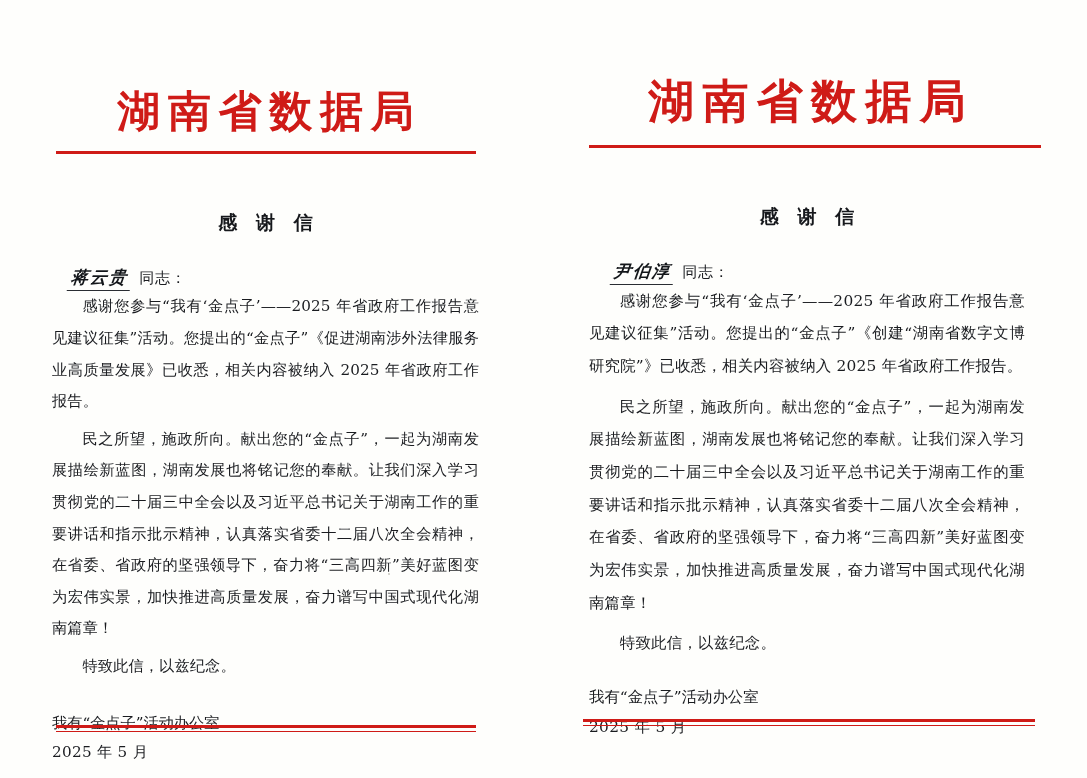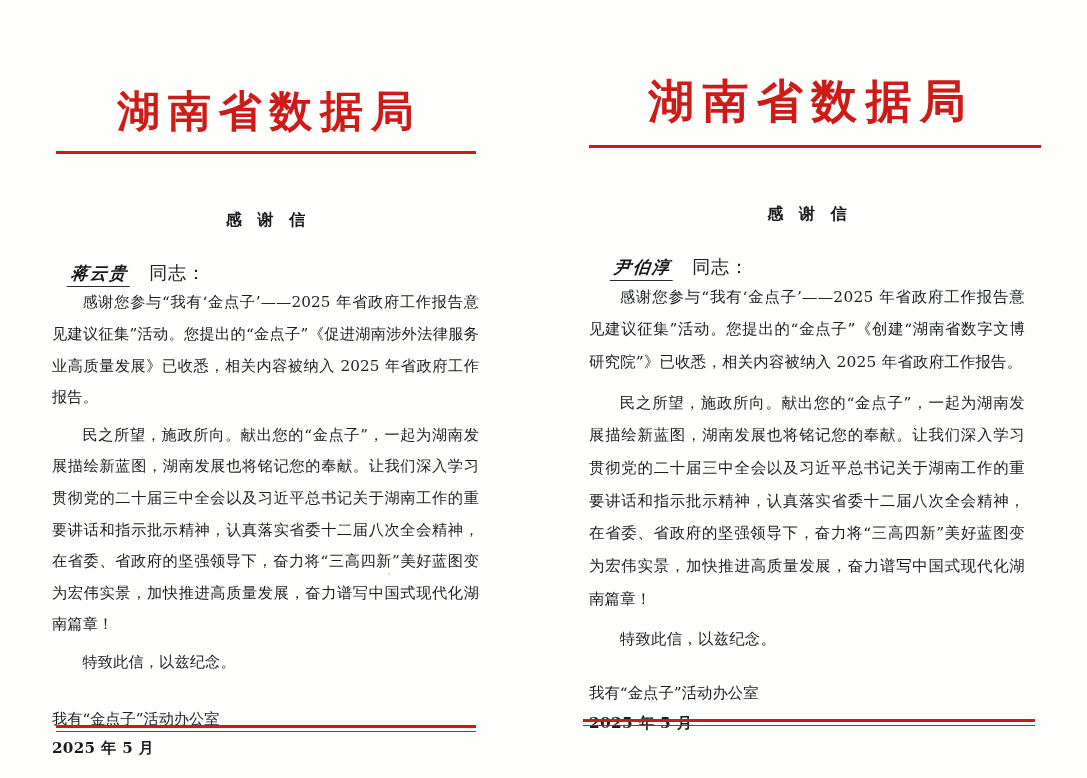--- a/index.html
+++ b/index.html
@@ -60,21 +60,21 @@
     margin: 14px auto 0 auto;
     height: 3px;
     background: #cf1b17;
   }
   .letter.left .masthead-rule { width: 420px; margin-top: 16px; }
   .letter.right .masthead-rule { width: 452px; margin-top: 18px; }
 
   
   .doc-title {
     text-align: center;
-    font-size: 16px;
+    font-size: 19px;
     font-weight: bold;
     letter-spacing: 0.32em;
     text-indent: 0.32em;
     color: #16181c;
     font-family: "DejaVu Serif", "Liberation Serif", serif;
   }
   .letter.left .doc-title { margin-top: 56px; }
   .letter.right .doc-title { margin-top: 56px; }
 
   
@@ -92,23 +92,23 @@
     font-weight: bold;
     font-style: italic;
     font-size: 17px;
     color: #13161a;
     letter-spacing: 0.12em;
     border-bottom: 1.3px solid #2a2d33;
     padding: 0 3px 1px 3px;
     transform: skewX(-6deg);
   }
   .salutation .comrade {
-    margin-left: 18px;
+    margin-left: 8px;
     letter-spacing: 0.05em;
-    font-size: 18px;
+    font-size: 15px;
   }
 
   
   .body-text { }
   .para {
     text-indent: 2em;
     color: #1a1c20;
     text-align: justify;
     font-family: "DejaVu Serif", "Liberation Serif", serif;
   }
@@ -136,21 +136,21 @@
     padding-right: 28px;
     font-size: 15.2px;
     line-height: 1.95;
   }
   .letter.right .signature {
     margin-top: 22px;
     padding-right: 48px;
     font-size: 15.4px;
     line-height: 1.95;
   }
-  .sig-date { letter-spacing: 0.02em; font-weight: bold; }
+  .sig-date { letter-spacing: 0.02em; }
 
   
   .footer-rule-group {
     position: absolute;
     left: 0;
     width: 100%;
     display: flex;
     flex-direction: column;
     align-items: center;
   }

